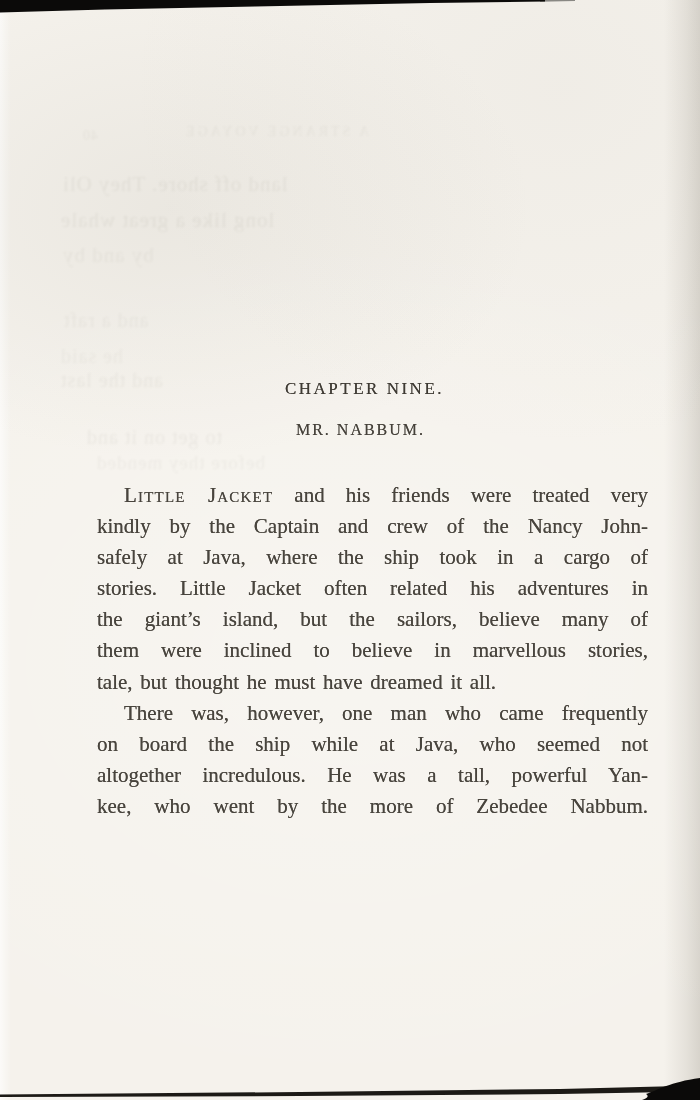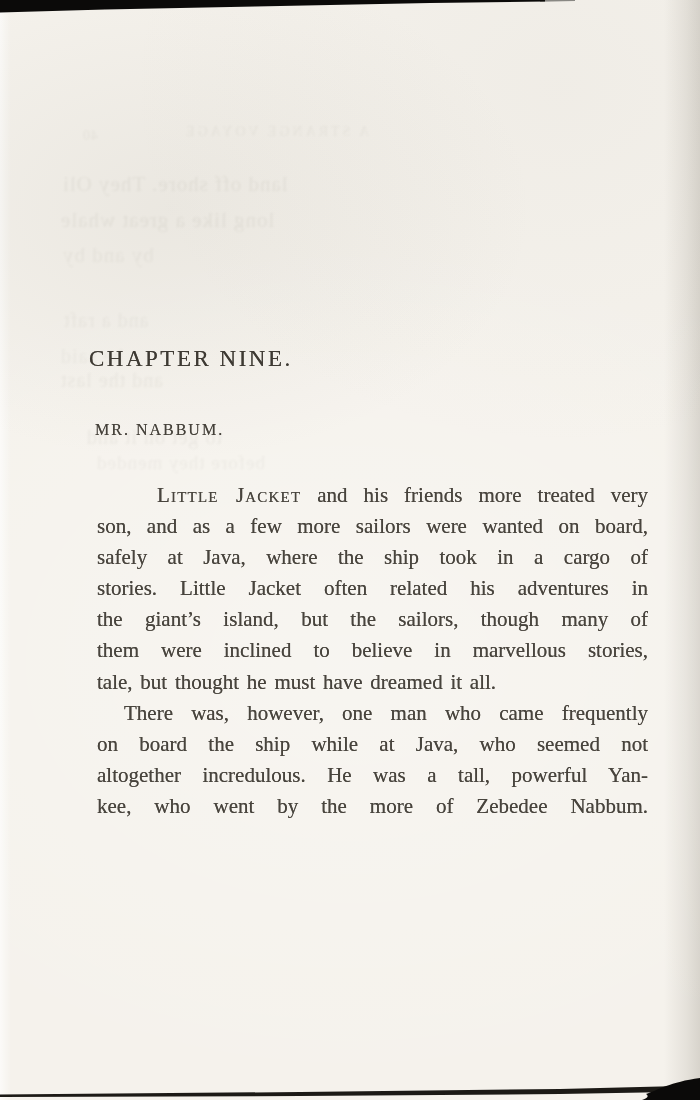--- a/index.html
+++ b/index.html
@@ -24,46 +24,47 @@
     color:#6e6a5c;
     opacity:0.085;
     transform:scaleX(-1);
     filter:blur(1.2px);
     white-space:nowrap;
     letter-spacing:1px;
     font-family:"Liberation Serif", serif;
   }
   
   .heading{
-    position:absolute;left:89px;top:345px;width:551px;
-    text-align:left;
-    font-size:23px;line-height:28px;
+    position:absolute;left:89px;top:375px;width:551px;
+    text-align:center;
+    font-size:17px;line-height:28px;
     letter-spacing:2.5px;
     color:#3e3a33;
     text-shadow:0 0 0.6px rgba(62,58,51,0.75);
   }
   .subheading{
-    position:absolute;left:95px;top:420px;width:551px;
+    position:absolute;left:85px;top:420px;width:551px;
+    text-align:center;
     font-size:16px;line-height:20px;
     letter-spacing:2px;
     color:#45413a;
     text-shadow:0 0 0.5px rgba(69,65,58,0.7);
   }
   .bodytext{
     position:absolute;left:97px;top:480px;width:551px;
     font-size:21px;line-height:31.1px;
     color:#48443d;
     word-spacing:2.5px;
     text-shadow:0 0 0.55px rgba(72,68,61,0.8);
   }
   .line{height:31.1px;overflow:hidden;text-align:justify;text-align-last:justify;}
   .line.just::after{content:"";display:inline-block;width:100%;}
   .line.last{text-align-last:left;font-family:Liberation Serif, serif;}
   .line.indent{padding-left:27px;}
-  .smallcaps{font-variant:small-caps;letter-spacing:1.2px;margin-left:33px;}
+  .smallcaps{font-variant:small-caps;letter-spacing:1.2px;}
 </style>
 </head>
 <body>
 
 <div class="sheet">
 
   <div class="ghost" style="left:183px;top:124px;font-size:14px;letter-spacing:3px;opacity:0.07;">A STRANGE VOYAGE</div>
   <div class="ghost" style="left:82px;top:128px;font-size:14px;opacity:0.08;">40</div>
   <div class="ghost" style="left:62px;top:172px;font-size:21px;">land off shore.  They Oli</div>
   <div class="ghost" style="left:60px;top:208px;font-size:21px;">long like a great whale</div>
@@ -72,25 +73,25 @@
   <div class="ghost" style="left:60px;top:345px;font-size:20px;opacity:0.06;">he said</div>
   <div class="ghost" style="left:60px;top:369px;font-size:20px;opacity:0.075;">and the last</div>
   <div class="ghost" style="left:86px;top:426px;font-size:20px;opacity:0.08;">to get on it and</div>
   <div class="ghost" style="left:96px;top:452px;font-size:19px;opacity:0.065;">before they mended</div>
 
   <div class="heading">CHAPTER NINE.</div>
 
   <div class="subheading">MR. NABBUM.</div>
 
   <div class="bodytext">
-    <div class="line just indent"><span class="smallcaps">Little Jacket</span><span> and his friends more treated very</span></div>
-    <div class="line just">son, and as a few more sailors were wanted on board,</div>
+    <div class="line just indent"><span class="smallcaps">Little Jacket</span><span> and his friends were treated very</span></div>
+    <div class="line just">kindly by the Captain and crew of the Nancy John-</div>
     <div class="line just">safely at Java, where the ship took in a cargo of</div>
     <div class="line just">stories.  Little Jacket often related his adventures in</div>
-    <div class="line just">the giant’s island, but the sailors, though many of</div>
+    <div class="line just">the giant’s island, but the sailors, believe many of</div>
     <div class="line just">them were inclined to believe in marvellous stories,</div>
     <div class="line last">tale, but thought he must have dreamed it all.</div>
     <div class="line just indent">There was, however, one man who came frequently</div>
     <div class="line just">on board the ship while at Java, who seemed not</div>
     <div class="line just">altogether incredulous.  He was a tall, powerful Yan-</div>
     <div class="line just">kee, who went by the more of Zebedee Nabbum.</div>
   </div>
 
   <svg class="scan-bars" width="700" height="1100" viewBox="0 0 700 1100">
 

